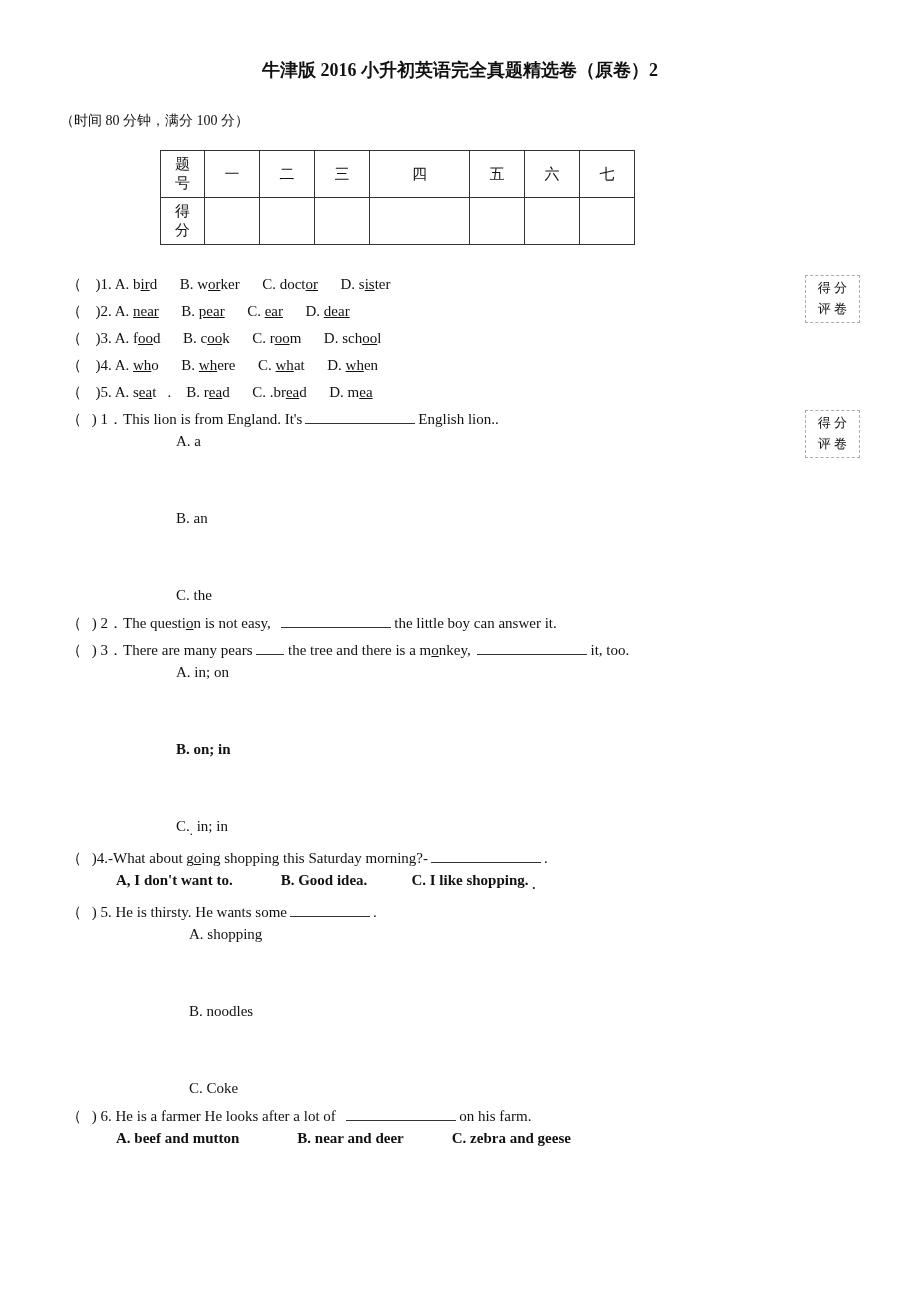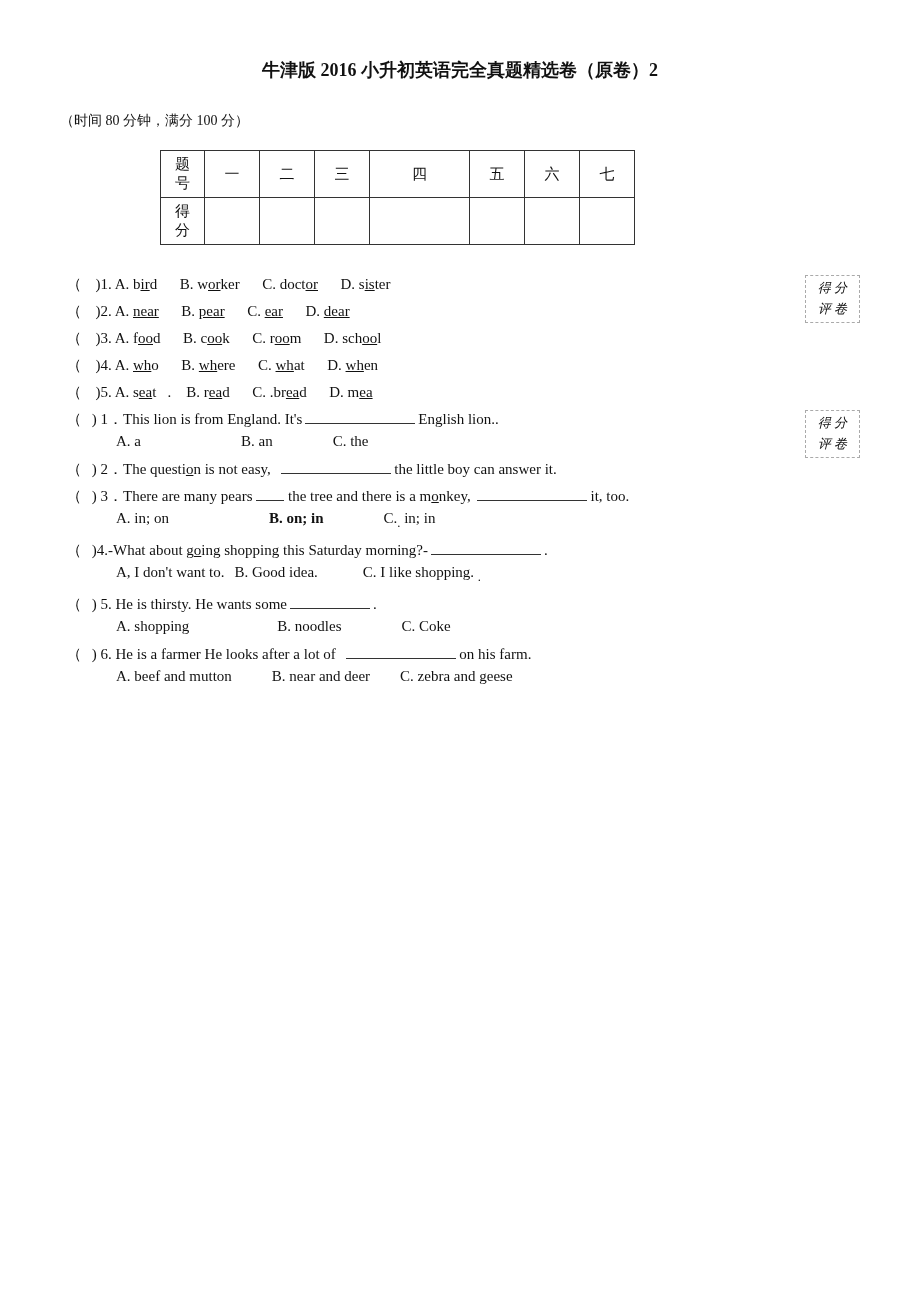--- a/index.html
+++ b/index.html
@@ -59,28 +59,30 @@
     .paren {
       display: inline-block;
       width: 28px;
       text-align: center;
     }
     .options-row {
       display: flex;
       align-items: baseline;
       margin-left: 56px;
       margin-bottom: 10px;
-      gap: 40px;
+      gap: 60px;
+      flex-direction: column;
     }
     .options-row-wide {
       display: flex;
       align-items: baseline;
       margin-left: 56px;
       margin-bottom: 10px;
-      gap: 10px;
+      gap: 28px;
+      font-weight: bold;
     }
     u { text-decoration: underline; }
     .blank {
       display: inline-block;
       border-bottom: 1px solid #333;
       min-width: 80px;
       margin: 0 3px;
     }
     .blank-wide {
       display: inline-block;
@@ -91,21 +93,20 @@
     .relative-block {
       position: relative;
     }
     .score-stamp {
       position: absolute;
       right: 10px;
       top: 0;
       display: flex;
       flex-direction: column;
       font-size: 13px;
-      font-style: italic;
     }
     .dashed-box {
       border: 1px dashed #aaa;
       padding: 2px 12px;
       font-size: 13px;
       text-align: center;
       line-height: 1.6;
     }
     .q-text { flex: 1; }
   </style>
@@ -238,35 +239,35 @@
 
   <div class="question-block">
     <div class="q-row">
       <span class="paren">（</span>
       <span class="q-text">
         &nbsp;)4.-What about g<u>o</u>ing shopping this Saturday morning?-<span class="blank-wide"></span>.
       </span>
     </div>
     <div class="options-row-wide">
       <span>A, I don't want to.</span>
-      <span style="">B. Good idea.</span>
-      <span style="margin-left:35px;text-align:right;">C. I like shopping. <sub>.</sub></span>
+      <span style="margin-left:20px;">B. Good idea.</span>
+      <span style="margin-left:16px;text-align:right;">C. I like shopping. <sub>.</sub></span>
     </div>
   </div>
 
   <div class="question-block">
     <div class="q-row">
       <span class="paren">（</span>
       <span class="q-text">
         &nbsp;) 5. He is thirsty. He wants some<span class="blank"></span>.
       </span>
     </div>
     <div class="options-row">
       <span>A. shopping</span>
-      <span style="margin-left:48px;">B. noodles</span>
+      <span style="margin-left:73px;">B. noodles</span>
       <span style="margin-left:20px;">C. Coke</span>
     </div>
   </div>
 
   <div class="question-block">
     <div class="q-row">
       <span class="paren">（</span>
       <span class="q-text">
         &nbsp;) 6. He is a farmer He looks after a lot of &nbsp;<span class="blank-wide"></span>on his farm.
       </span>

